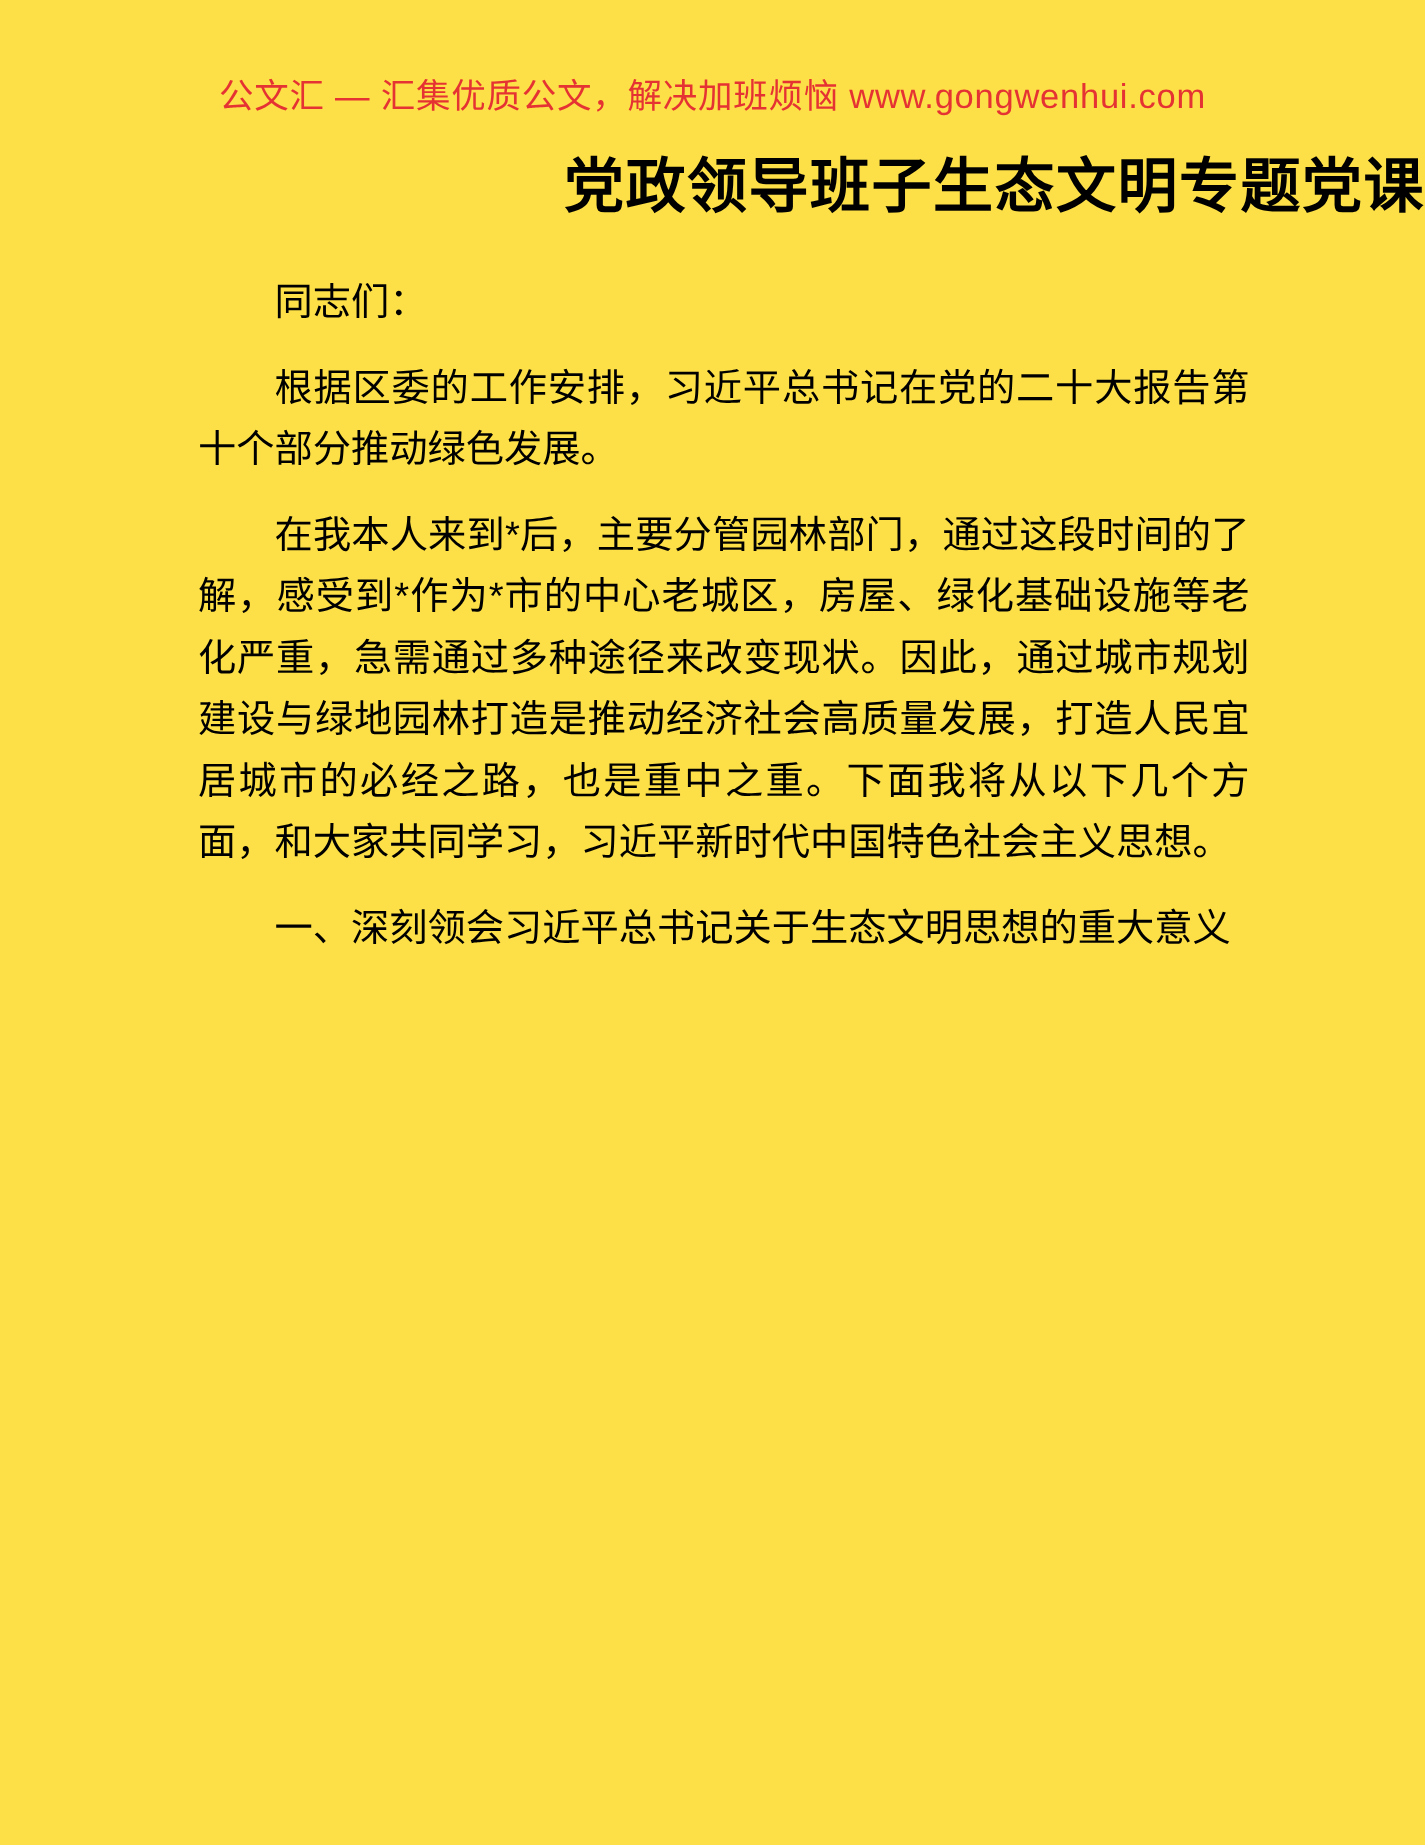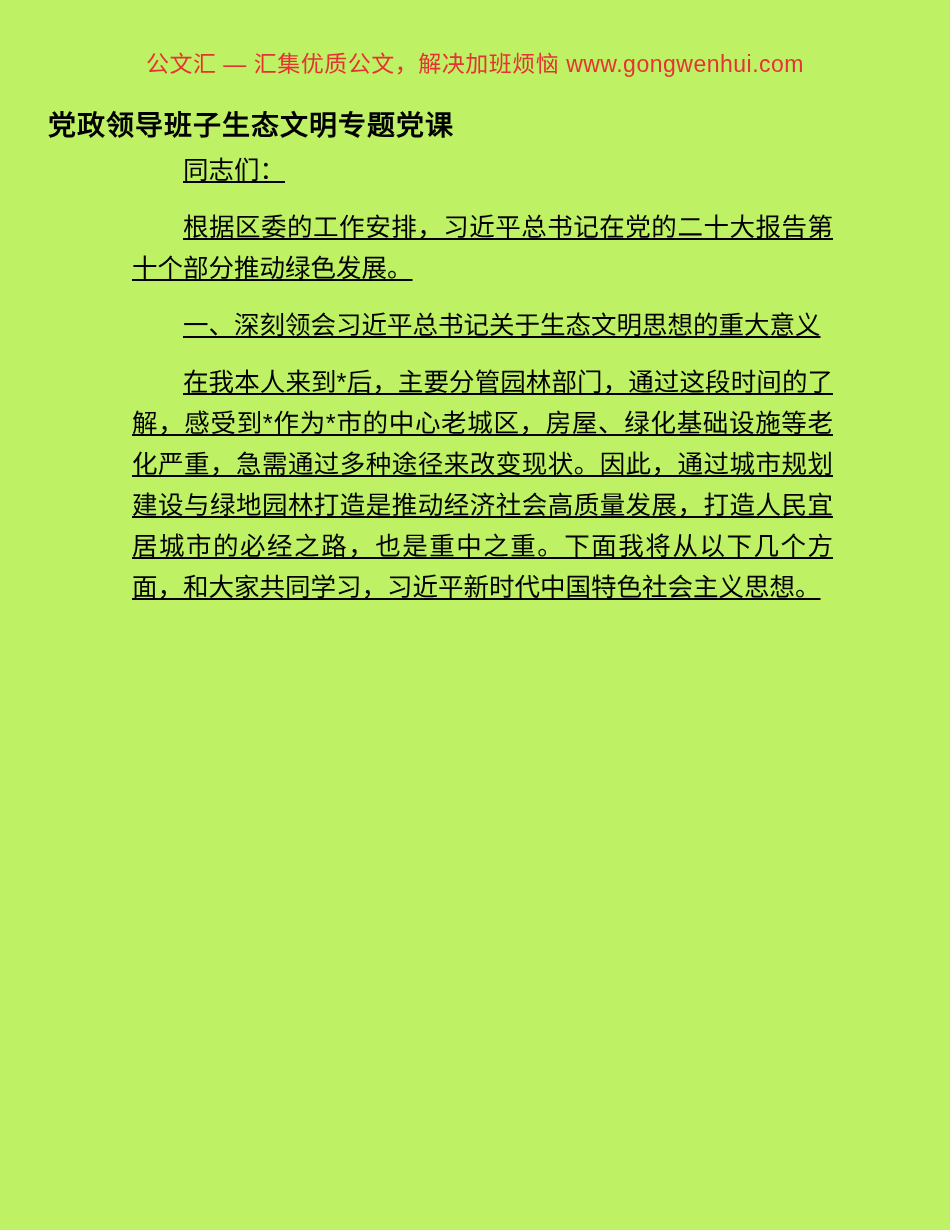--- a/index.html
+++ b/index.html
@@ -11,65 +11,64 @@
     width: 950px;
     height: 1230px;
     overflow: hidden;
     font-family: "Liberation Sans", sans-serif;
     color: #000000;
   }
   .page {
     position: relative;
     width: 950px;
     height: 1230px;
-    background: #bef264;
+    background: #fde047;
   }
   .promo-header {
     padding-top: 50px;
     text-align: center;
     font-size: 23px;
     line-height: 28px;
     color: #e53333;
     letter-spacing: 0.5px;
     white-space: nowrap;
   }
   .doc-title {
     margin: 27px 0 0 0;
-    text-align: left;
-    font-size: 28px;
+    text-align: right;
+    font-size: 40px;
     line-height: 41px;
     font-weight: bold;
     color: #000000;
     letter-spacing: 1px;
     padding-left: 48px;
   }
   .doc-body {
     width: 701px;
-    margin: 4px 0 0 132px;
+    margin: 36px 0 0 132px;
     font-size: 25.5px;
     line-height: 41px;
     text-align: justify;
     line-break: strict;
     overflow-wrap: normal;
-    text-decoration: underline;
   }
   .doc-body p {
     margin: 0 0 16px 0;
     text-indent: 2em;
   }
 </style>
 </head>
 <body>
 
 <div class="page">
 
   <div class="promo-header">公文汇 — 汇集优质公文，解决加班烦恼 www.gongwenhui.com</div>
 
   <h1 class="doc-title">党政领导班子生态文明专题党课</h1>
 
   <div class="doc-body">
     <p>同志们：</p>
     <p>根据区委的工作安排，习近平总书记在党的二十大报告第十个部分推动绿色发展。</p>
+    <p>在我本人来到*后，主要分管园林部门，通过这段时间的了解，感受到*作为*市的中心老城区，房屋、绿化基础设施等老化严重，急需通过多种途径来改变现状。因此，通过城市规划建设与绿地园林打造是推动经济社会高质量发展，打造人民宜居城市的必经之路，也是重中之重。下面我将从以下几个方面，和大家共同学习，习近平新时代中国特色社会主义思想。</p>
     <p>一、深刻领会习近平总书记关于生态文明思想的重大意义</p>
-    <p>在我本人来到*后，主要分管园林部门，通过这段时间的了解，感受到*作为*市的中心老城区，房屋、绿化基础设施等老化严重，急需通过多种途径来改变现状。因此，通过城市规划建设与绿地园林打造是推动经济社会高质量发展，打造人民宜居城市的必经之路，也是重中之重。下面我将从以下几个方面，和大家共同学习，习近平新时代中国特色社会主义思想。</p>
   </div>
 
 </div>
 
 </body></html>

